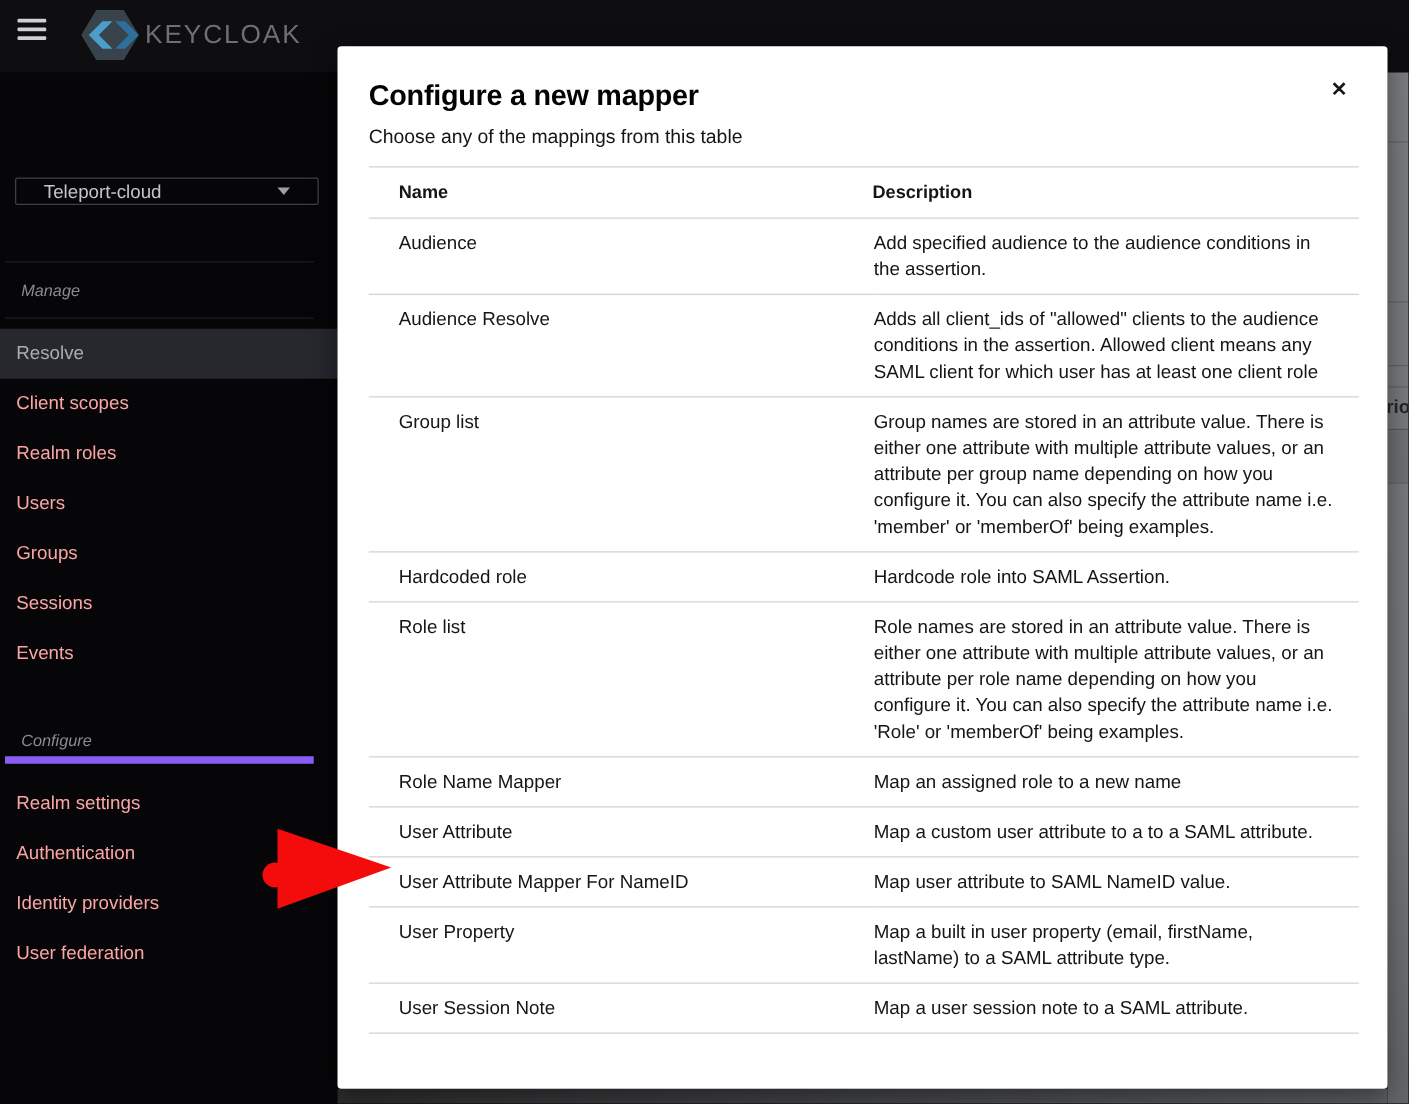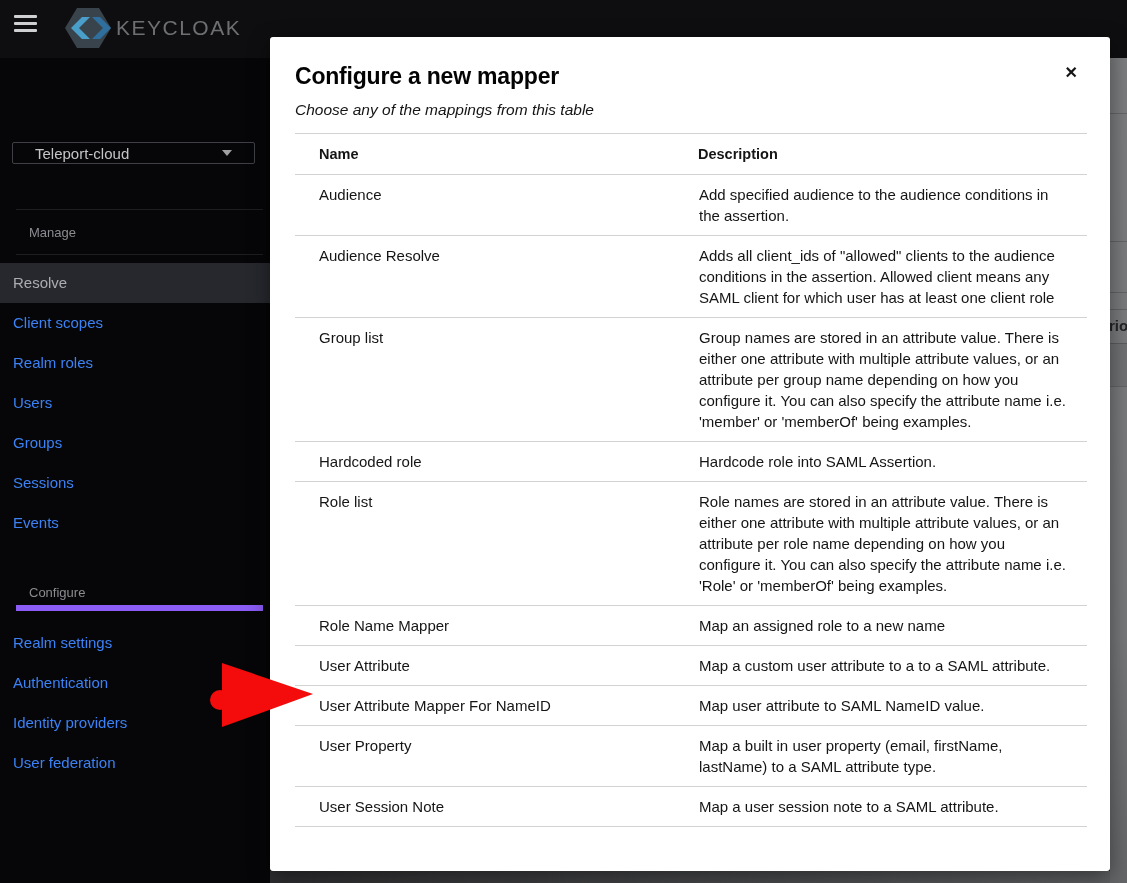--- a/index.html
+++ b/index.html
@@ -13,44 +13,44 @@
   .logo{position:absolute;left:64px;top:7px;display:flex;align-items:center;gap:4px;}
   .logo-text{font-size:21px;font-weight:normal;color:#6d6f72;letter-spacing:1.5px;}
 
   
   .sidebar{position:absolute;left:0;top:58px;width:270px;height:825px;background:#060608;}
   .realm-select{position:absolute;left:12px;top:84px;width:243px;height:22px;border:1px solid #3f4045;
     border-radius:2px;display:flex;align-items:center;justify-content:space-between;
     padding:0 22px;color:#c4c5c8;font-size:15px;cursor:pointer;}
   .caret{width:0;height:0;border-left:5px solid transparent;border-right:5px solid transparent;
     border-top:6px solid #9ea0a4;}
-  .sec{position:absolute;left:16px;width:247px;color:#8b8c90;font-size:13px;padding:15px 0 0 13px;}
+  .sec{position:absolute;left:4px;width:247px;color:#8b8c90;font-size:13px;padding:15px 0 0 13px;font-style:italic;}
   .sec-manage{top:151px;height:46px;border-top:1px solid #1d1e21;border-bottom:1px solid #1d1e21;}
   .sec-configure{top:515px;height:38px;border-bottom:6px solid #8b5cf6;padding-top:12px;}
   .nav-list{position:absolute;left:0;width:270px;margin:0;padding:0;list-style:none;}
   .nav-list-manage{top:205px;}
   .nav-list-configure{top:565px;}
-  .nav-item{height:40px;line-height:40px;padding-left:13px;color:#3b82f6;font-size:15px;cursor:pointer;}
+  .nav-item{height:40px;line-height:40px;padding-left:13px;color:#fca5a5;font-size:15px;cursor:pointer;}
   .nav-item.selected{background:#26282e;color:#abadb2;}
 
   
   .right-strip{position:absolute;left:1110px;top:58px;width:17px;height:825px;overflow:hidden;
     background:linear-gradient(#7b7d7f 0%,#76787a 70%,#646668 100%);}
   .right-strip .hline{position:absolute;left:0;width:17px;height:1px;background:rgba(0,0,0,0.18);}
   .rs-band{position:absolute;left:0;top:285px;width:17px;height:43px;background:rgba(0,0,0,0.07);}
   .rs-text{position:absolute;left:-1px;top:251px;height:34px;line-height:34px;
     font-size:15px;font-weight:bold;color:#232527;white-space:nowrap;}
   .bottom-strip{position:absolute;left:270px;top:871px;width:840px;height:12px;
     background:linear-gradient(to right,#2e2e30,#5e6062);}
 
   
   .modal{position:absolute;left:270px;top:37px;width:840px;height:834px;background:#fff;
     border-radius:3px;box-shadow:0 6px 22px rgba(0,0,0,0.45);z-index:10;}
   .modal-title{padding:26px 60px 0 25px;font-size:23px;font-weight:bold;color:#030303;letter-spacing:-0.2px;}
-  .modal-sub{padding:11px 60px 0 25px;font-size:15.5px;color:#151515;font-style:italic;}
+  .modal-sub{padding:11px 60px 0 25px;font-size:15.5px;color:#151515;}
   .modal-close{position:absolute;top:28px;right:32px;font-size:16px;font-weight:bold;color:#151515;
     cursor:pointer;line-height:16px;}
   .table-wrap{margin:14px 23px 0 25px;}
   table.mappers{width:792px;border-collapse:collapse;table-layout:fixed;}
   table.mappers col.c-name{width:403px;}
   table.mappers col.c-desc{width:389px;}
   table.mappers th{border-top:1px solid #d2d2d2;border-bottom:1px solid #d2d2d2;
     text-align:left;font-size:14.5px;font-weight:bold;color:#151515;padding:12px 0 12px 0;}
   table.mappers th.h-name{padding-left:24px;}
   table.mappers td{border-bottom:1px solid #d2d2d2;vertical-align:top;

